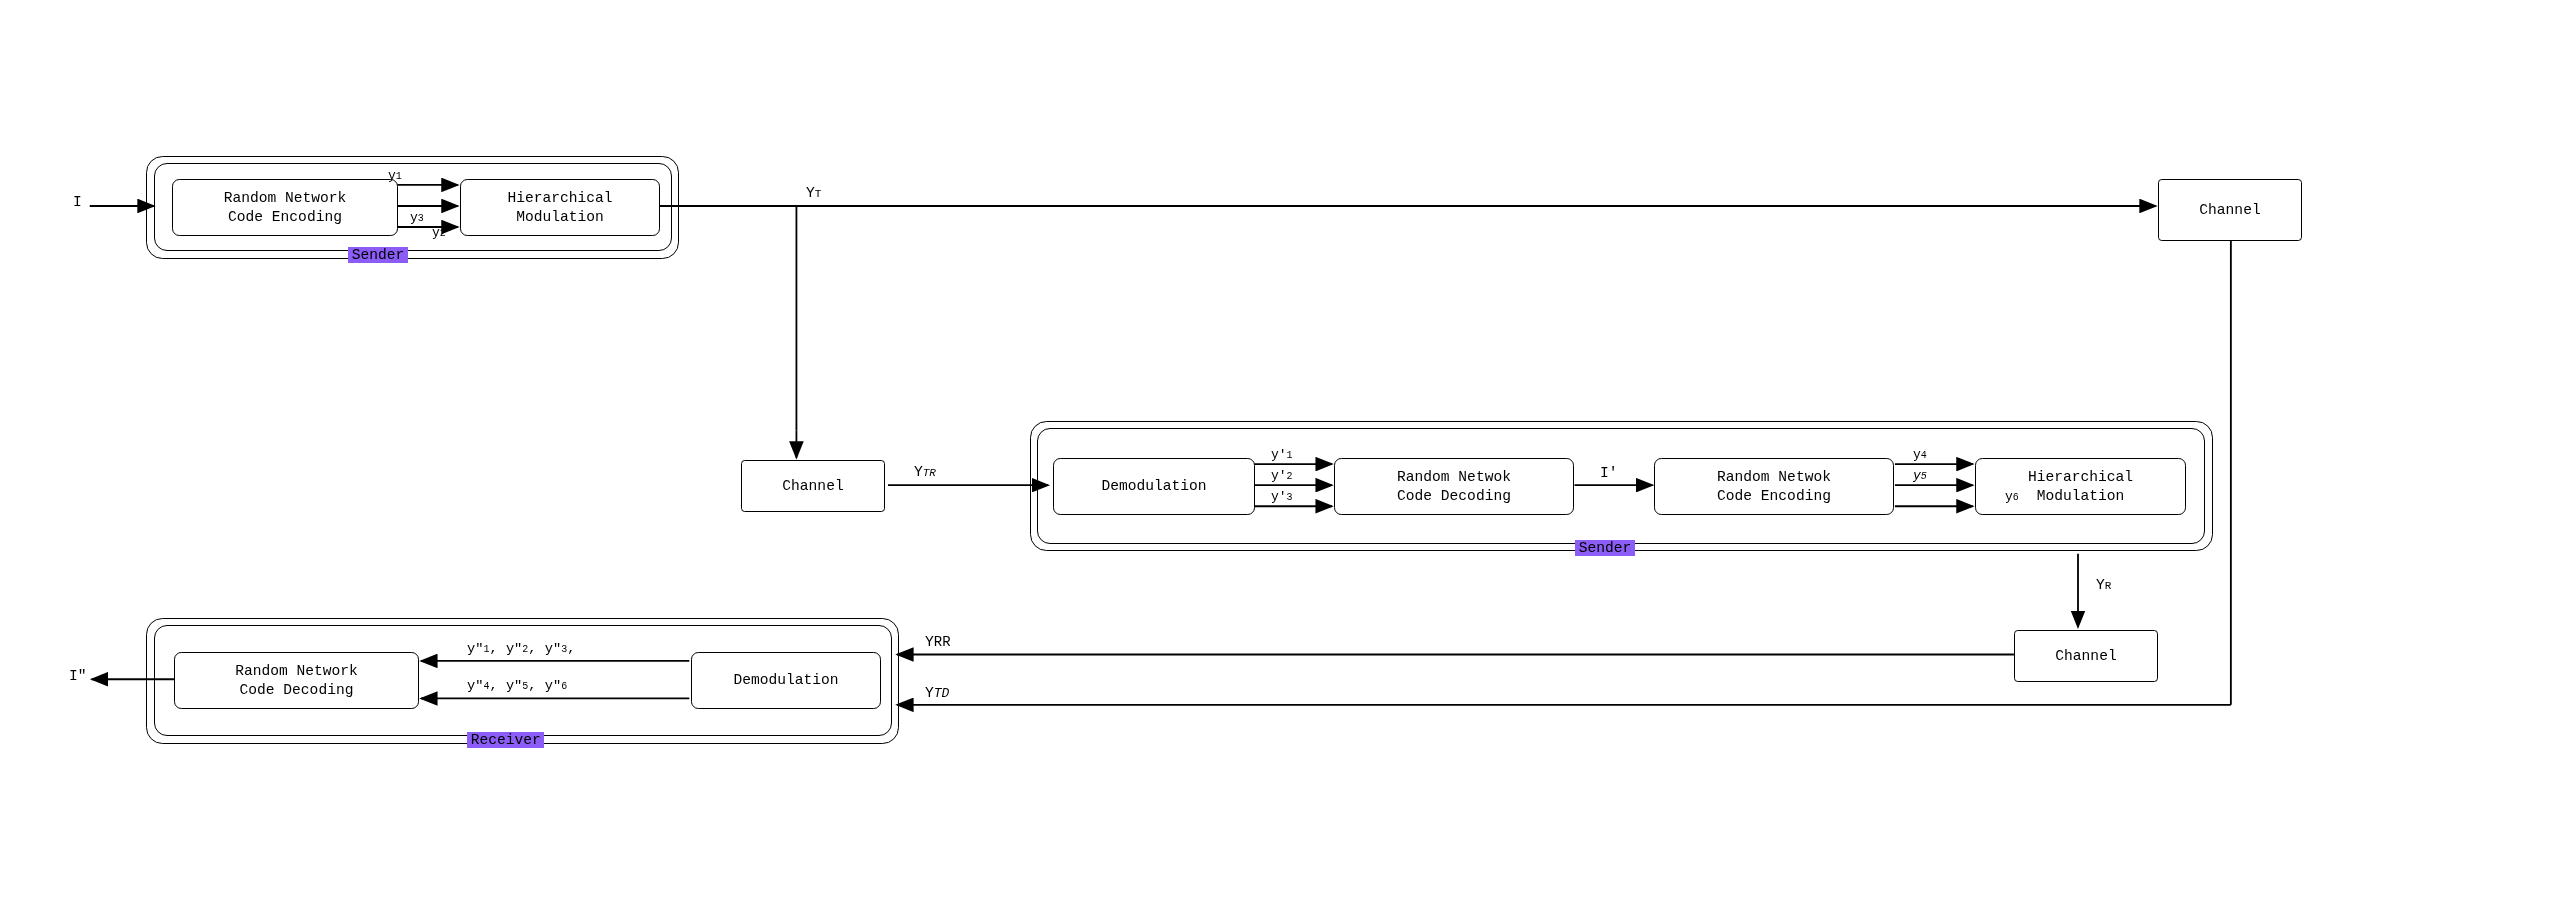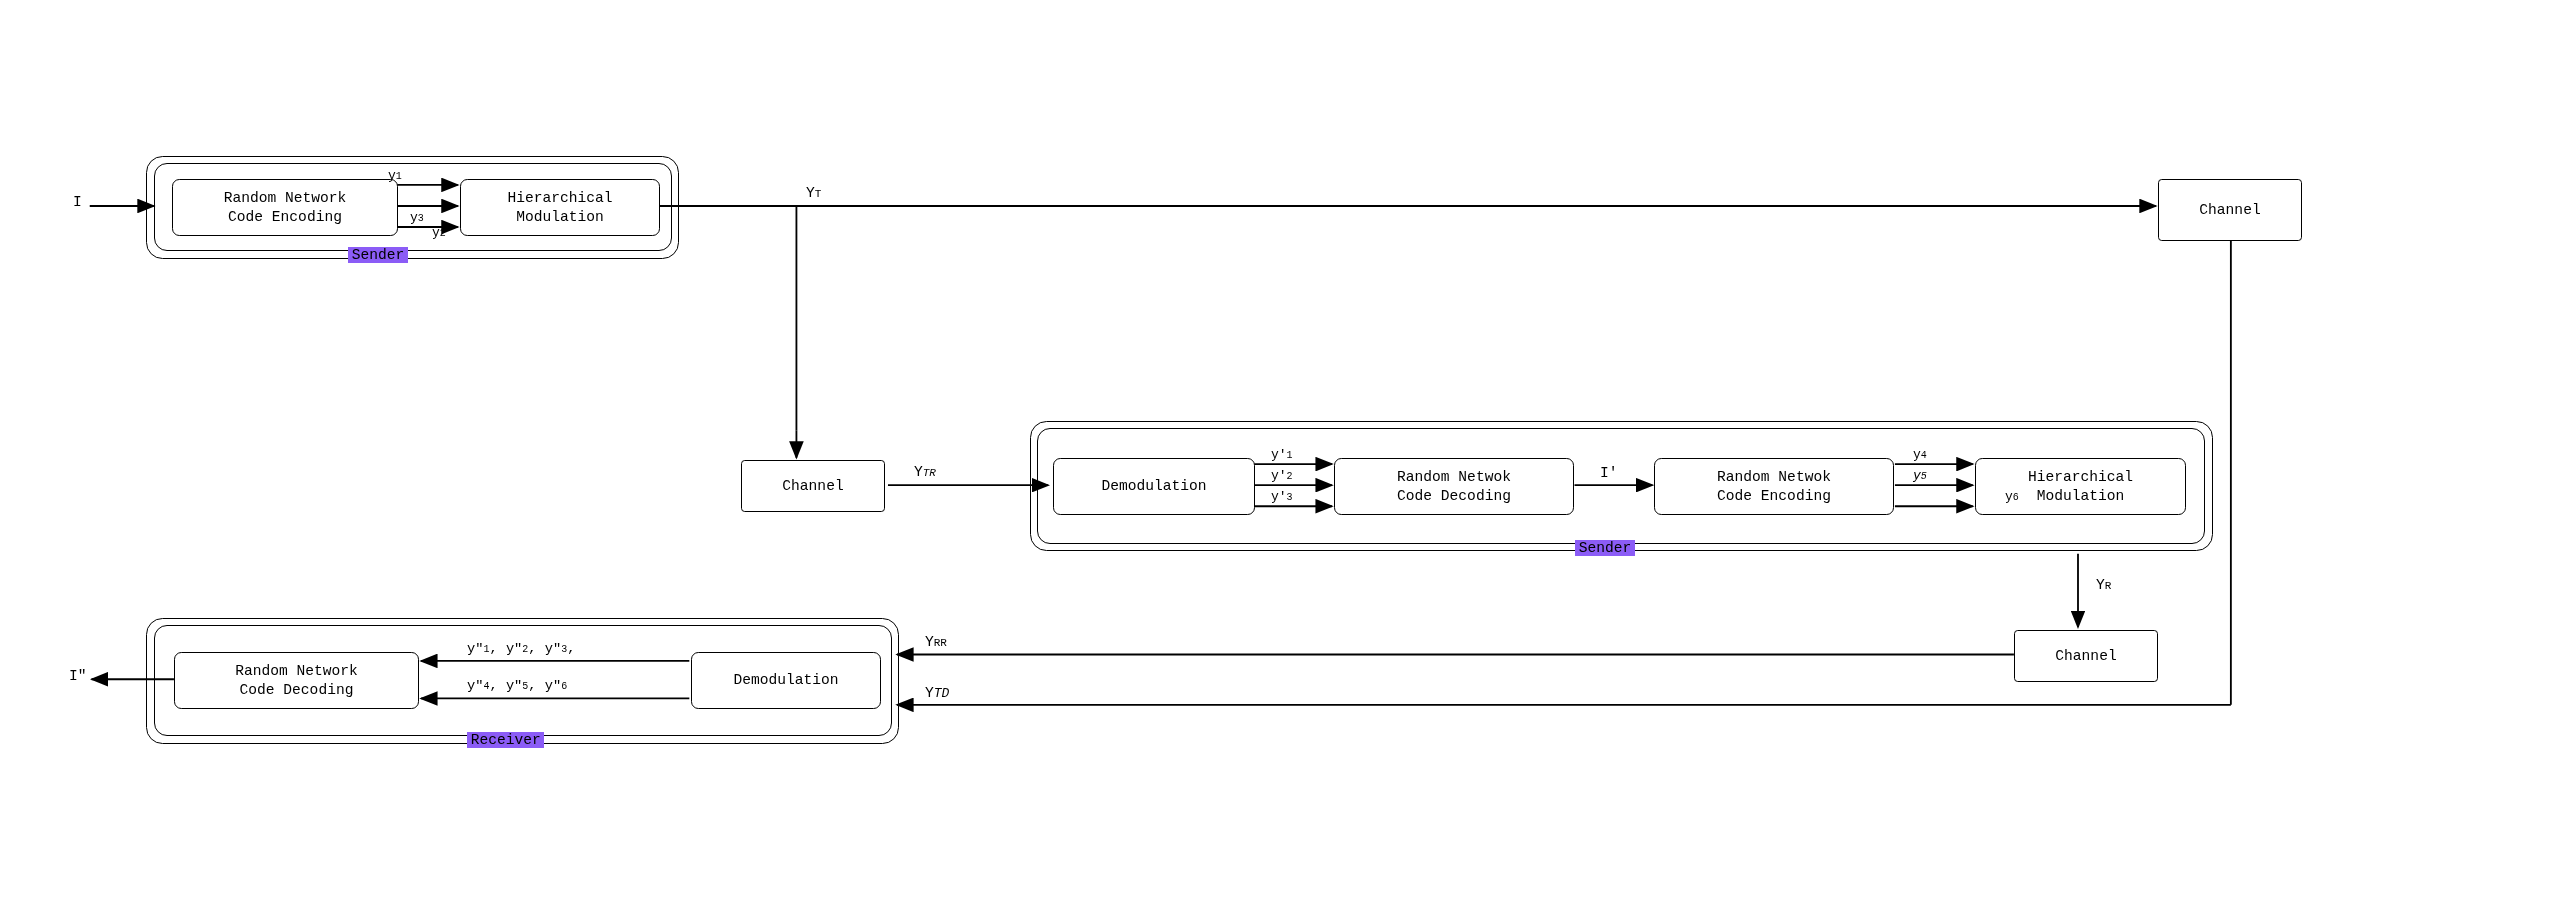--- a/index.html
+++ b/index.html
@@ -136,21 +136,21 @@
 <div class="txt" style="left:1600px; top:465px;">I'</div>
 
 <div class="txt" style="left:1913px; top:447px; font-size:13px;">y<span style="font-size:10px;">4</span></div>
 <div class="txt" style="left:1913px; top:468px; font-size:13px;font-style:italic;">y<span style="font-size:10px;">5</span></div>
 <div class="txt" style="left:1965px; top:489px; font-size:13px;margin-left:40px;">y<span style="font-size:10px;">6</span></div>
 
 <div class="txt" style="left:2096px; top:577px;">Y<span style="font-size:11px;">R</span></div>
 
 <div class="box" style="left:2014px; top:630px; width:142px; height:50px; border-radius:3.7px;">Channel</div>
 
-<div class="txt" style="left:925px; top:634px;">Y<span style="font-size:11px;">RR</span></div>
+<div class="txt" style="left:925px; top:634px;">Y<span style="font-size:14px;">RR</span></div>
 <div class="txt" style="left:925px; top:685px;">Y<span style="font-size:13px;font-style:italic;">TD</span></div>
 
 <div class="group-outer" style="left:146px; top:618px; width:751px; height:124px;"></div>
 <div class="group" style="left:154px; top:625px; width:736px; height:109px;"></div>
 <div class="box" style="left:174px; top:652px; width:243px; height:55px; white-space:pre;">Random Network
 Code Decoding</div>
 <div class="box" style="left:691px; top:652px; width:188px; height:55px;">Demodulation</div>
 <div class="label" style="left:467px; top:732px;">Receiver</div>
 
 <div class="txt" style="left:467px; top:641px; font-size:13.7px;">y"<span style="font-size:10px;">1</span>, y"<span style="font-size:10px;">2</span>, y"<span style="font-size:10px;">3</span>,</div>

